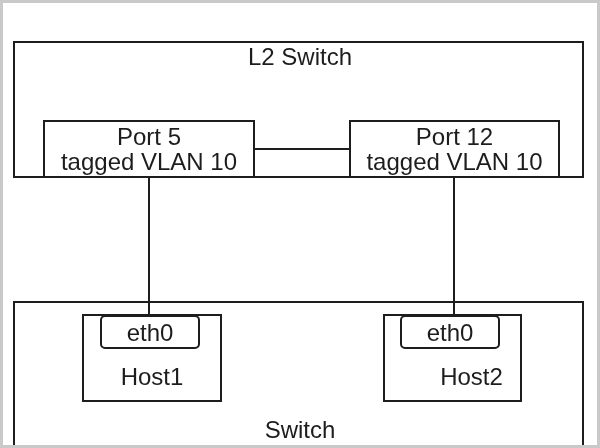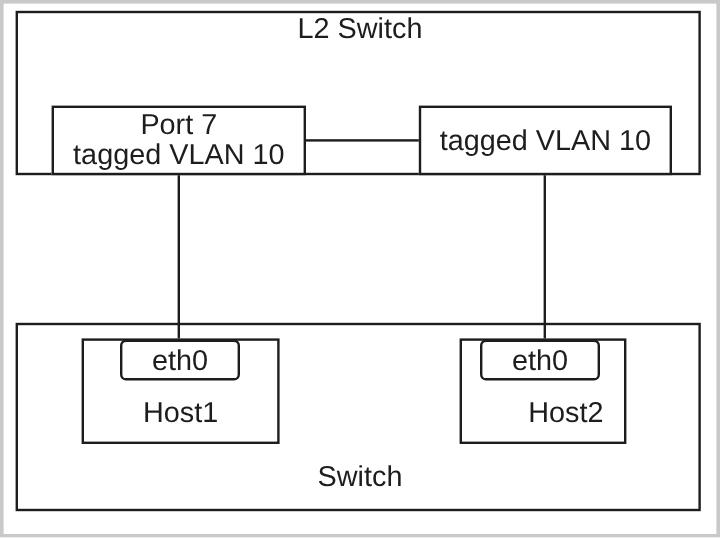--- a/index.html
+++ b/index.html
@@ -11,21 +11,21 @@
   .stage {
     position: relative;
     width: 600px;
     height: 448px;
     box-sizing: border-box;
     background: #ffffff;
     border: 3px solid #c9c9c9;
     overflow: hidden;
     color: #1d1d1d;
   }
-  .abs { position: absolute; box-sizing: border-box; }
+  .abs { position: absolute; box-sizing: border-box; margin-top: 32px; }
   .box {
     border: 2px solid #1d1d1d;
     background: #ffffff;
   }
   .diagram-label {
     font-size: 24px;
     line-height: 25px;
     color: #1d1d1d;
     white-space: nowrap;
   }
@@ -49,45 +49,46 @@
   
   .cluster-box   { left: 10px; top: 266px; width: 571px; height: 157px; z-index: 1; }
   .cluster-label { left: 0; top: 382px; width: 100%; text-align: center; z-index: 2; }
   
   .host-box {
     top: 279px; height: 88px; z-index: 3;
     display: flex; flex-direction: column;
     align-items: center; justify-content: flex-end;
     padding-bottom: 11px;
   }
-  .host-box-1 { left: 65px;  width: 165px; }
+  .host-box-1 { left: 79px;  width: 140px; }
   .host-box-2 { left: 380px; width: 139px; padding-left: 38px; }
   
   .eth-chip {
     top: 280px; width: 100px; height: 34px; z-index: 4;
     border: 2px solid #1d1d1d; border-radius: 5px;
     background: #ffffff;
     display: flex; align-items: center; justify-content: center;
   }
   .eth-chip-1 { left: 97px; }
   .eth-chip-2 { left: 397px; }
 </style>
 </head>
 <body>
 
 <div class="stage">
 
   <div class="abs box switch-box"></div>
   <div class="abs diagram-label switch-label">L2 Switch</div>
 
   <div class="abs box port-box port-box-left">
-    <div class="diagram-label">Port 7</div>
+    <div class="diagram-label">Port 5</div>
     <div class="diagram-label">tagged VLAN 10</div>
   </div>
   <div class="abs box port-box port-box-right">
+    <div class="diagram-label">Port 12</div>
     <div class="diagram-label">tagged VLAN 10</div>
   </div>
 
   <div class="abs hline inter-port-line"></div>
   <div class="abs vline uplink-left"></div>
   <div class="abs vline uplink-right"></div>
 
   <div class="abs box cluster-box"></div>
   <div class="abs diagram-label cluster-label">Switch</div>
 

